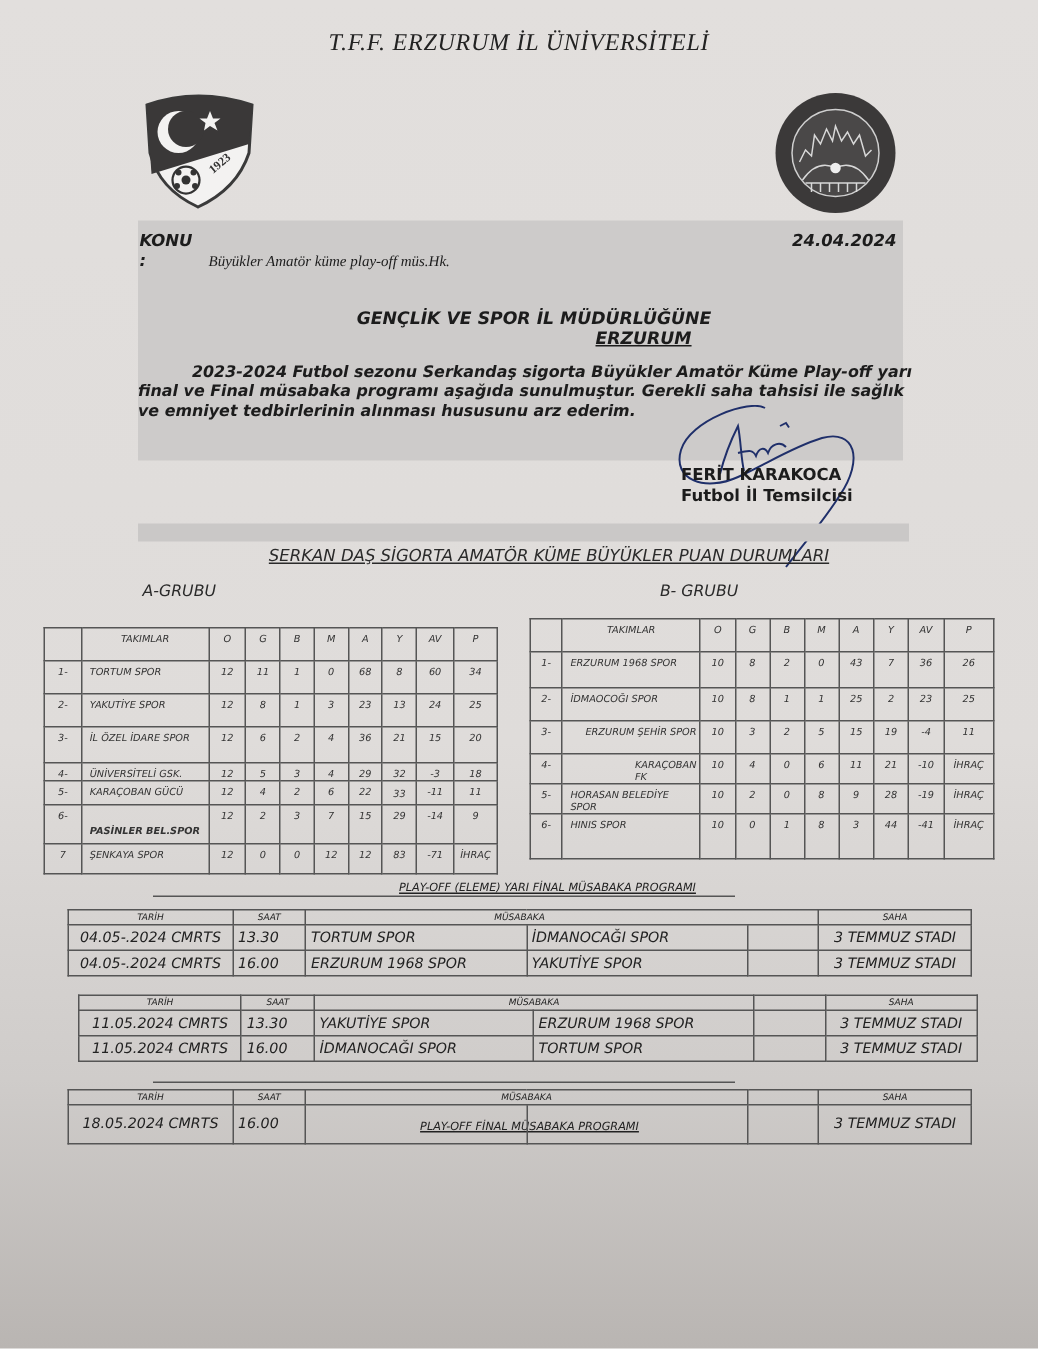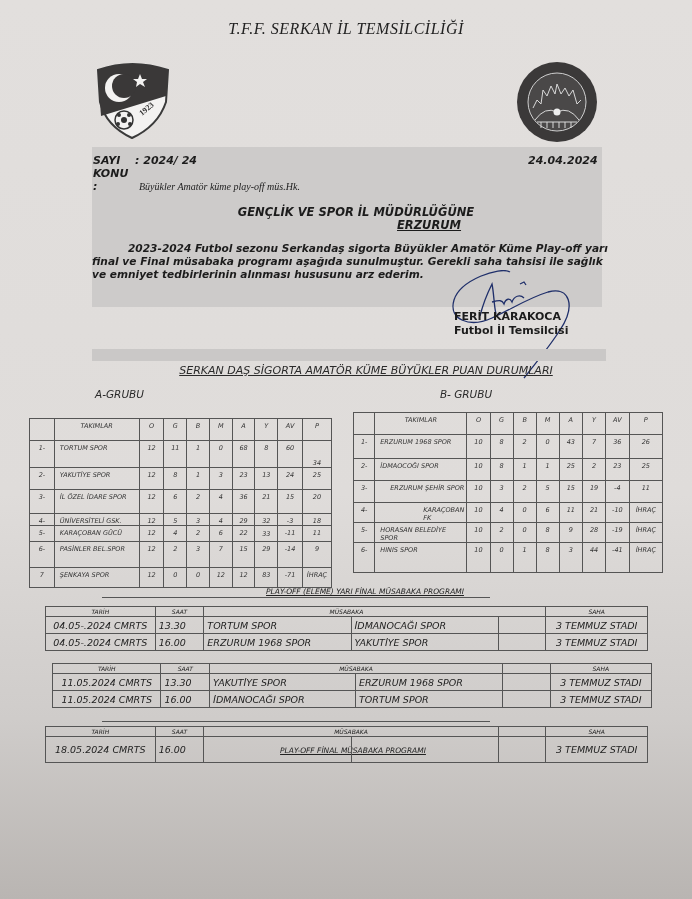--- a/index.html
+++ b/index.html
@@ -47,21 +47,21 @@
   table.prog .hd td { font-size:6px; text-align:center; height:9px; }
   table.prog .row td { font-size:9.5px; height:16px; }
   table.prog td.c { text-align:center; }
   #prog1 { left:45px; top:606px; width:603px; }
   #prog2 { left:52px; top:663px; width:600px; }
   #prog3 { left:45px; top:726px; width:603px; }
 </style>
 </head>
 <body>
 
-<div class="abs title">T.F.F. SERKAN İL TEMSİLCİLİĞİ</div>
+<div class="abs title">T.F.F. ERZURUM İL ÜNİVERSİTELİ</div>
 
 <svg class="abs logo-left" viewBox="0 0 82 82">
   <path d="M6 12 Q40 0 76 12 L74 44 Q66 68 40 80 Q14 68 8 44 Z" fill="#f3f2f1" stroke="#3a3a3a" stroke-width="2"></path>
   <path d="M6 12 Q40 0 76 12 L74 38 L9 58 L8 44 Z" fill="#3a3838"></path>
   <circle cx="27" cy="30" r="14" fill="#f3f2f1"></circle>
   <circle cx="32" cy="28" r="12" fill="#3a3838"></circle>
   <polygon points="48,16 50,21 55,21 51,24 53,29 48,26 44,29 45,24 41,21 46,21" fill="#f3f2f1"></polygon>
   <circle cx="32" cy="62" r="9" fill="#f3f2f1" stroke="#333" stroke-width="1.5"></circle>
   <circle cx="32" cy="62" r="3" fill="#333"></circle>
   <circle cx="27" cy="57" r="2" fill="#333"></circle>
@@ -77,21 +77,20 @@
   <path d="M18 48 L22 40 L26 44 L28 30 L32 36 L36 26 L40 34 L42 24 L46 34 L50 28 L54 36 L58 30 L62 44 L66 40" fill="none" stroke="#d8d8d8" stroke-width="1"></path>
   <path d="M20 60 Q30 46 42 52 Q54 46 64 60" fill="none" stroke="#d8d8d8" stroke-width="1"></path>
   <circle cx="42" cy="52" r="3.5" fill="#eee"></circle>
   <path d="M22 62 L62 62" stroke="#d8d8d8" stroke-width="1"></path>
   <path d="M26 62 v6 M32 62 v6 M38 62 v6 M44 62 v6 M50 62 v6 M56 62 v6" stroke="#d8d8d8" stroke-width="1"></path>
 </svg>
 
 <div class="abs gray-block"></div>
 
 <div class="abs sayi">
-  <div><span class="lbl">SAYI</span><span>: 2024/ 24</span></div>
   <div><span class="lbl">KONU :</span><span class="konu-val">Büyükler Amatör küme play-off müs.Hk.</span></div>
 </div>
 <div class="abs date">24.04.2024</div>
 
 <div class="abs addr1">GENÇLİK VE SPOR İL MÜDÜRLÜĞÜNE</div>
 <div class="abs addr2">ERZURUM</div>
 
 <div class="abs body-text">2023-2024 Futbol sezonu Serkandaş sigorta Büyükler Amatör Küme  Play-off yarı final ve Final  müsabaka programı aşağıda sunulmuştur.  Gerekli saha tahsisi ile sağlık ve emniyet tedbirlerinin alınması hususunu arz ederim.</div>
 
 <svg class="abs signature" viewBox="0 0 140 110">
@@ -137,21 +136,21 @@
       <tr style="height: 22px;">
         <td class="rank" style="vertical-align: top; padding-top: 3px;">1-</td>
         <td class="team" style="vertical-align: top; padding-top: 3px;">TORTUM SPOR</td>
         <td class="num" style="vertical-align: top; padding-top: 3px;">12</td>
         <td class="num" style="vertical-align: top; padding-top: 3px;">11</td>
         <td class="num" style="vertical-align: top; padding-top: 3px;">1</td>
         <td class="num" style="vertical-align: top; padding-top: 3px;">0</td>
         <td class="num" style="vertical-align: top; padding-top: 3px;">68</td>
         <td class="num" style="vertical-align: top; padding-top: 3px;">8</td>
         <td class="num" style="vertical-align: top; padding-top: 3px;">60</td>
-        <td class="num" style="vertical-align: top; padding-top: 18px;">34</td>
+        <td class="num" style="vertical-align: top; padding-top: 3px;">34</td>
       </tr>
       <tr style="height: 22px;">
         <td class="rank" style="vertical-align: top; padding-top: 3px;">2-</td>
         <td class="team" style="vertical-align: top; padding-top: 3px;">YAKUTİYE SPOR</td>
         <td class="num" style="vertical-align: top; padding-top: 3px;">12</td>
         <td class="num" style="vertical-align: top; padding-top: 3px;">8</td>
         <td class="num" style="vertical-align: top; padding-top: 3px;">1</td>
         <td class="num" style="vertical-align: top; padding-top: 3px;">3</td>
         <td class="num" style="vertical-align: top; padding-top: 3px;">23</td>
         <td class="num" style="vertical-align: top; padding-top: 3px;">13</td>
@@ -189,21 +188,21 @@
         <td class="num" style="vertical-align: top; padding-top: 3px;">4</td>
         <td class="num" style="vertical-align: top; padding-top: 3px;">2</td>
         <td class="num" style="vertical-align: top; padding-top: 3px;">6</td>
         <td class="num" style="vertical-align: top; padding-top: 3px;">22</td>
         <td class="num" style="vertical-align: top; padding-top: 4px;">33</td>
         <td class="num" style="vertical-align: top; padding-top: 3px;">-11</td>
         <td class="num" style="vertical-align: top; padding-top: 3px;">11</td>
       </tr>
       <tr style="height: 26px;">
         <td class="rank" style="vertical-align: top; padding-top: 3px;">6-</td>
-        <td class="team" style="vertical-align: top; padding-top: 3px;">PASİNLER BEL.SPOR</td>
+        <td class="team" style="vertical-align: top; padding-top: 13px; font-weight: bold;">PASİNLER BEL.SPOR</td>
         <td class="num" style="vertical-align: top; padding-top: 3px;">12</td>
         <td class="num" style="vertical-align: top; padding-top: 3px;">2</td>
         <td class="num" style="vertical-align: top; padding-top: 3px;">3</td>
         <td class="num" style="vertical-align: top; padding-top: 3px;">7</td>
         <td class="num" style="vertical-align: top; padding-top: 3px;">15</td>
         <td class="num" style="vertical-align: top; padding-top: 3px;">29</td>
         <td class="num" style="vertical-align: top; padding-top: 3px;">-14</td>
         <td class="num" style="vertical-align: top; padding-top: 3px;">9</td>
       </tr>
       <tr style="height: 20px;">

